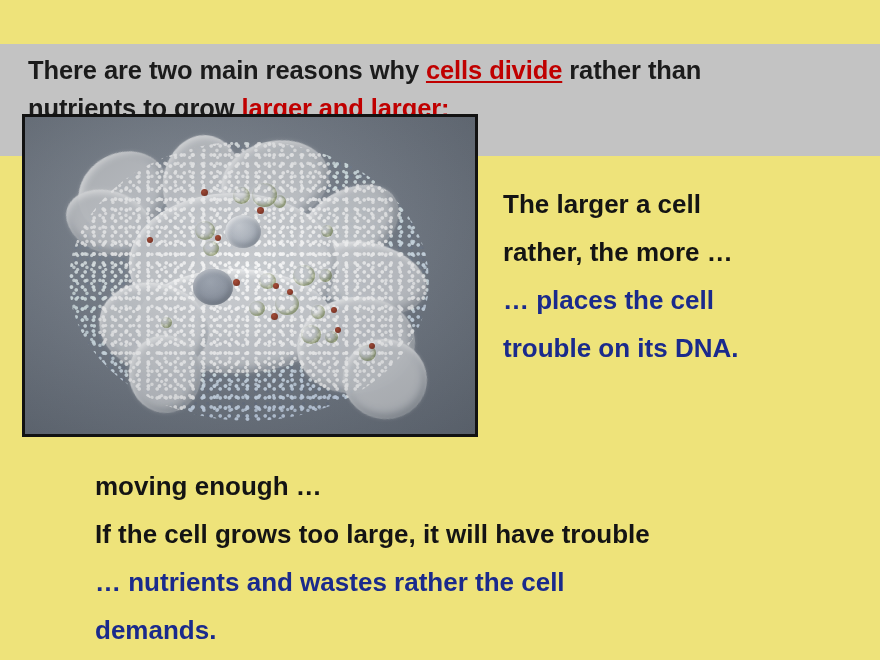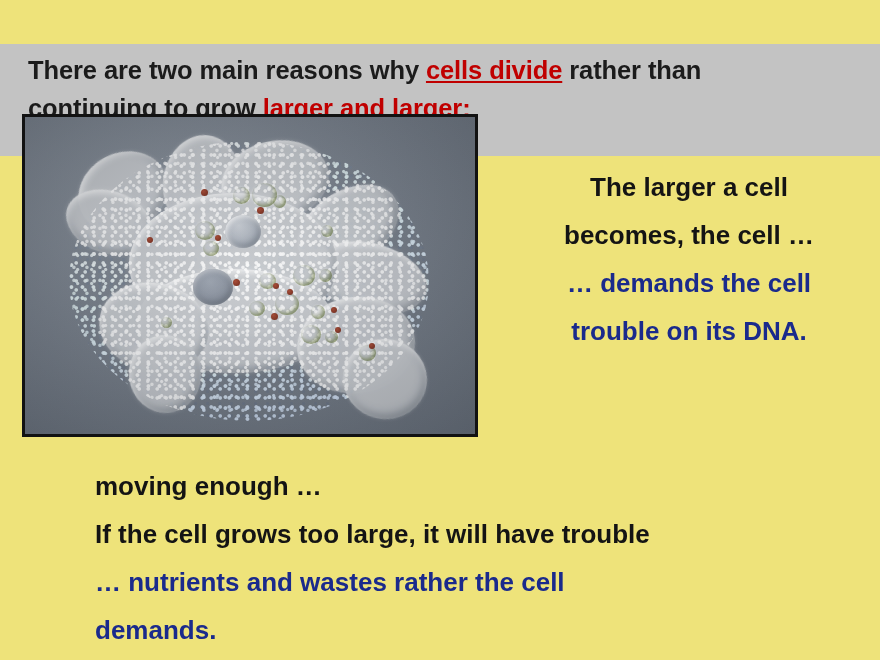--- a/index.html
+++ b/index.html
@@ -120,23 +120,22 @@
     position: absolute;
     border-radius: 50%;
     background: radial-gradient(circle at 42% 35%, #9aa2ae 0%, #878f9c 60%, #79818e 100%);
     box-shadow: inset 1px 2px 5px rgba(255,255,255,0.45), inset -2px -3px 6px rgba(80,88,100,0.6);
   }
 
   
   .right-text {
     position: absolute;
     left: 503px;
-    top: 163px;
+    top: 180px;
     width: 372px;
-    text-align: center;
   }
   .body-line {
     font-size: 26px;
     font-weight: bold;
     line-height: 48px;
     white-space: nowrap;
   }
   .t-black { color: #141414; }
   .t-blue  { color: #1a2a8c; }
 
@@ -154,21 +153,21 @@
     white-space: nowrap;
   }
 </style>
 </head>
 <body>
 
 <div class="slide">
 
   <div class="header-band">
     <div class="header-line"><span>There are two main reasons why </span><span class="hl-red">cells divide</span><span> rather than</span></div>
-    <div class="header-line"><span>continuing to grow </span><span class="hl-red">larger and larger:</span></div>
+    <div class="header-line"><span>nutrients to grow </span><span class="hl-red">larger and larger:</span></div>
   </div>
 
   <div class="photo-frame">
     <div class="photo-bg"></div>
 
     <div class="amoeba">
 
       <div class="lobe" style="left:52px;  top:36px;  width:92px;  height:78px;  transform:rotate(-28deg);"></div>
       <div class="lobe" style="left:40px;  top:74px;  width:88px;  height:62px;  transform:rotate(18deg);"></div>
       <div class="lobe" style="left:138px; top:18px;  width:78px;  height:96px;  transform:rotate(8deg);"></div>
@@ -215,22 +214,22 @@
       <div class="vac-red" style="left:306px; top:190px; width:6px; height:6px;"></div>
       <div class="vac-red" style="left:310px; top:210px; width:6px; height:6px;"></div>
       <div class="vac-red" style="left:344px; top:226px; width:6px; height:6px;"></div>
     </div>
 
     <div class="photo-vignette"></div>
   </div>
 
   <div class="right-text">
     <div class="body-line t-black">The larger a cell</div>
-    <div class="body-line t-black">becomes, the cell …</div>
-    <div class="body-line t-blue">… demands the cell</div>
+    <div class="body-line t-black">rather, the more …</div>
+    <div class="body-line t-blue">… places the cell</div>
     <div class="body-line t-blue">trouble on its DNA.</div>
   </div>
 
   <div class="bottom-text">
     <div class="bottom-line t-black">moving enough …</div>
     <div class="bottom-line t-black">If the cell grows too large, it will have trouble</div>
     <div class="bottom-line t-blue">… nutrients and wastes rather the cell</div>
     <div class="bottom-line t-blue">demands.</div>
   </div>
 

